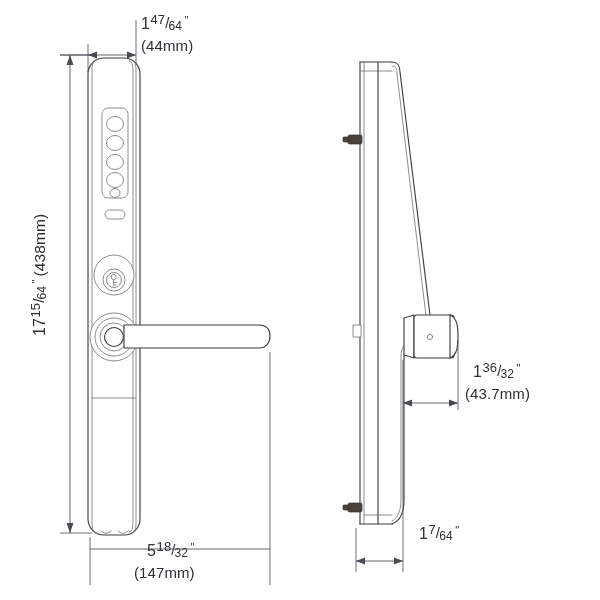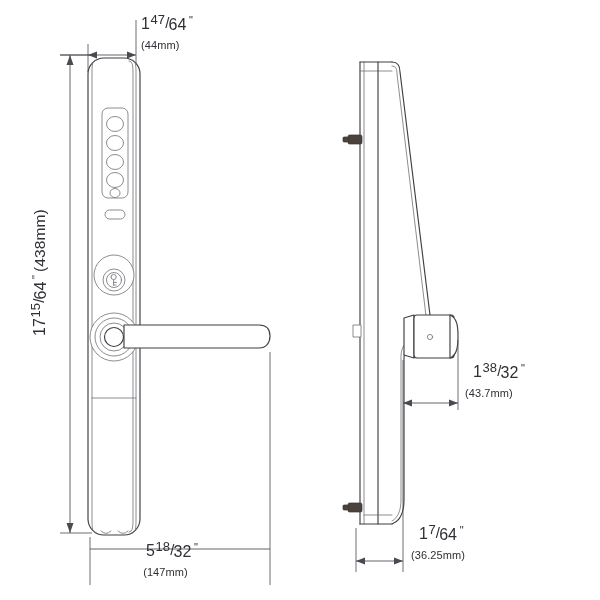--- a/index.html
+++ b/index.html
@@ -97,34 +97,34 @@
   }
   .dim-text .num {
     font-size: 13px;
     position: relative;
     top: -4px;
   }
   .dim-text .slash {
     font-size: 15px;
   }
   .dim-text .den {
-    font-size: 16px;
+    font-size: 12px;
     position: relative;
     top: 2px;
     left: -1px;
   }
   .dim-text .inch {
     font-size: 11px;
     position: relative;
     top: -5px;
     left: 1px;
   }
   .dim-text .metric {
     display: block;
-    font-size: 11px;
+    font-size: 15px;
     margin-top: 1px;
   }
   .dim-rot {
     transform-origin: 0 0;
     transform: rotate(-90deg);
   }
 </style>
 </head>
 <body>
 
@@ -276,22 +276,21 @@
   <div class="dim-text dim-rot" style="left:30px; top:336px;">
     <span class="whole">17</span><span class="frac"><span class="num">15</span><span class="slash">/</span><span class="den">64</span></span><span class="inch">"</span><span style="display:inline-block;width:4px"></span><span>(438mm)</span>
   </div>
 
   <div class="dim-text" style="left:146px; top:541px; text-align:center;">
     <span class="whole">5</span><span class="frac"><span class="num">18</span><span class="slash">/</span><span class="den">32</span></span><span class="inch">"</span>
     <span class="metric" style="margin-left:-12px">(147mm)</span>
   </div>
 
   <div class="dim-text" style="left:473px; top:362px;">
-    <span class="whole">1</span><span class="frac"><span class="num">38</span><span class="slash">/</span><span class="den">32</span></span><span class="inch">"</span>
+    <span class="whole">1</span><span class="frac"><span class="num">36</span><span class="slash">/</span><span class="den">32</span></span><span class="inch">"</span>
     <span class="metric" style="margin-left:-8px">(43.7mm)</span>
   </div>
 
   <div class="dim-text" style="left:419px; top:524px;">
     <span class="whole">1</span><span class="frac"><span class="num">7</span><span class="slash">/</span><span class="den">64</span></span><span class="inch">"</span>
-    <span class="metric" style="margin-left:-8px">(36.25mm)</span>
   </div>
 
 </div>
 
 </body></html>

